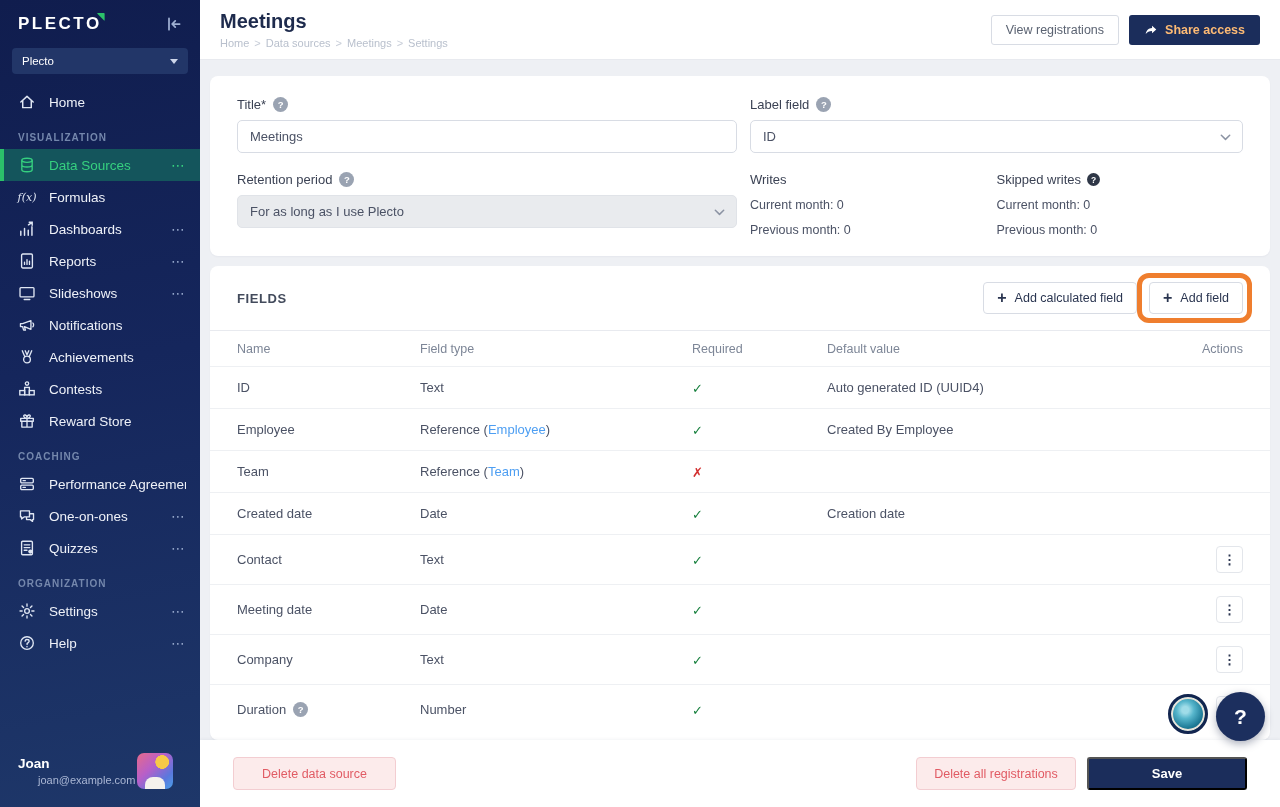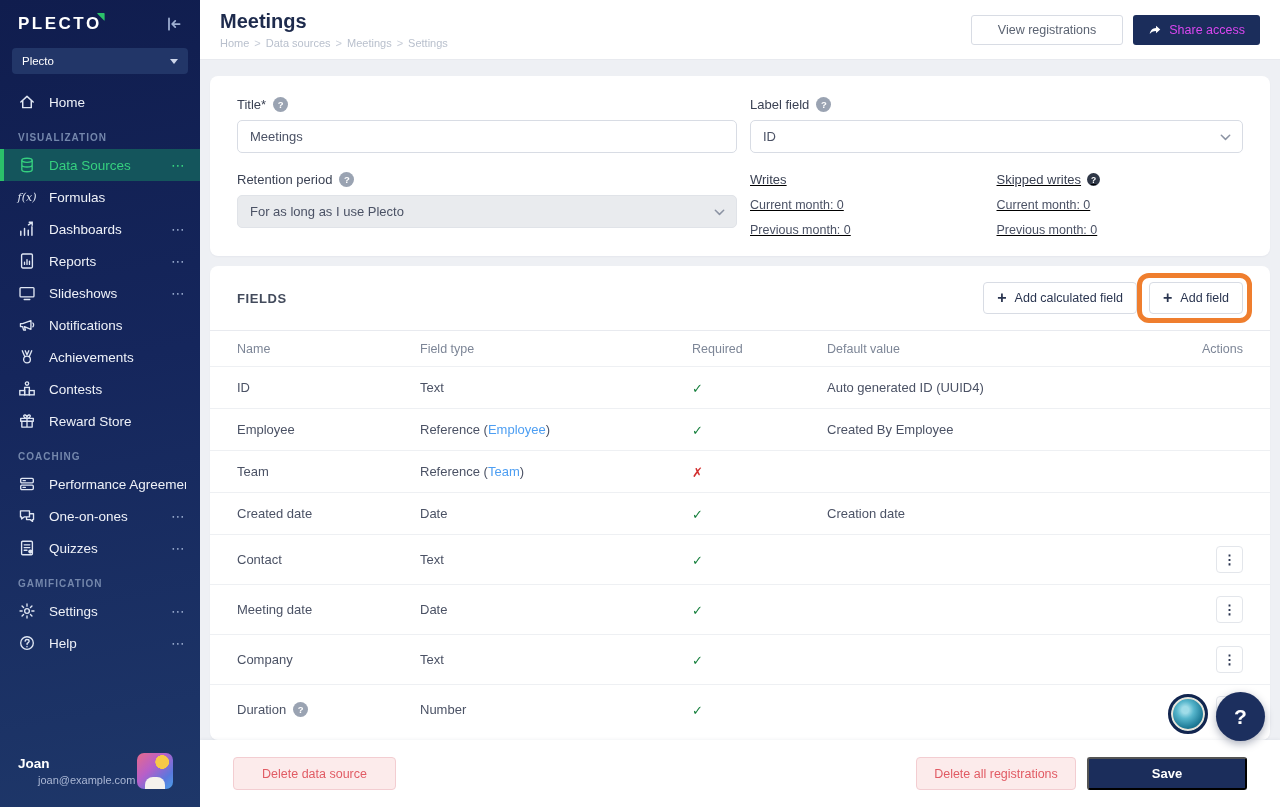--- a/index.html
+++ b/index.html
@@ -40,40 +40,40 @@
 
   
   .main { position:absolute; left:200px; top:0; right:0; bottom:0; }
   .topbar { height:60px; background:#fff; border-bottom:1px solid #e8eaef; display:flex; align-items:center; padding:0 20px; }
   .page-head { flex:1; }
   .page-title { font-size:20px; font-weight:700; color:#1e2b4d; }
   .breadcrumb { margin-top:4px; font-size:11px; color:#b9c0cd; display:flex; gap:5px; }
   .crumb { cursor:pointer; }
   .crumb-sep { color:#c6ccd7; }
   .btn { display:inline-flex; align-items:center; justify-content:center; height:30px; border-radius:3px; font-size:12.5px; cursor:pointer; border:1px solid transparent; }
-  .btn-outline { background:#fff; border-color:#d8dce4; color:#5b6372; padding:0 26px; }
-  .btn-navy { background:#1b2d5b; color:#d946ef; padding:0 14px; font-weight:400; }
+  .btn-outline { background:#fff; border-color:#d8dce4; color:#5b6372; padding:0 14px; }
+  .btn-navy { background:#1b2d5b; color:#fdba74; padding:0 14px; font-weight:700; }
   .share-ic { width:14px; height:14px; margin-right:7px; }
   .topbar .btn + .btn { margin-left:10px; }
 
   .content { position:absolute; left:0; right:0; top:60px; bottom:0; }
   .card { background:#fff; border-radius:8px; margin:0 10px; box-shadow:0 1px 2px rgba(20,35,80,.04); }
   .card1 { margin-top:16px; height:180px; padding:21px 27px; display:grid; grid-template-columns:500px 1fr; column-gap:13px; }
   .fgroup { }
   .flabel { display:flex; align-items:center; font-size:13px; color:#3b4254; margin-bottom:8px; }
   .help-dot { display:inline-flex; align-items:center; justify-content:center; width:15px; height:15px; border-radius:50%;
     background:#9aa3b2; color:#fff; font-size:9.5px; font-weight:700; margin-left:7px; cursor:pointer; }
   .help-dot.dark { width:13px; height:13px; background:#2f3747; font-size:8.5px; margin-left:6px; }
   .tinput { width:100%; height:33px; border:1px solid #d8dce4; border-radius:5px; padding:0 12px; font-size:13px; color:#4b5265; background:#fff; font-family:inherit; }
   .selectbox { position:relative; width:100%; height:33px; border:1px solid #d8dce4; border-radius:5px; padding:0 30px 0 12px;
     font-size:13px; color:#4b5265; display:flex; align-items:center; cursor:pointer; background:#fff; }
   .selectbox.disabled { background:#e9ebee; border-color:#e0e3e8; cursor:default; }
   .sel-chev { position:absolute; right:10px; top:10px; width:13px; height:13px; color:#8b93a3; }
   .row2 { margin-top:19px; }
-  .writes-grid { display:grid; grid-template-columns:1fr 1fr; margin-top:19px;text-decoration:underline; }
+  .writes-grid { display:grid; grid-template-columns:1fr 1fr; margin-top:19px; }
   .wlabel { font-size:13px; color:#3b4254; display:flex; align-items:center; }
   .wline { font-size:12.5px; color:#4b5265; margin-top:11px; }
 
   .card2 { margin-top:10px; height:474px; overflow:hidden; }
   .fields-head { display:flex; align-items:center; justify-content:space-between; padding:16px 27px; height:64px; }
   .fields-title { font-size:13px; letter-spacing:.6px; color:#434b5c; font-weight:600; }
   .fields-actions { display:flex; align-items:center; gap:12px; }
   .btn-add { background:#fff; border:1px solid #d8dce4; color:#2a3550; height:32px; padding:0 13px; font-size:12.5px; border-radius:4px; display:inline-flex; align-items:center; gap:8px; cursor:pointer; }
   .plus { font-size:16px; font-weight:600; line-height:1; margin-top:-1px; }
   .ring-wrap { position:relative; display:inline-flex; }
@@ -262,21 +262,21 @@
             <svg viewBox="0 0 16 16" fill="none" stroke="currentColor" stroke-width="1.2">
               <rect x="3.2" y="2" width="9.6" height="12" rx="1"></rect>
               <path d="M5.5 5.2h5M5.5 7.6h5M5.5 10h2.5" stroke-linecap="round"></path>
               <circle cx="11" cy="11.2" r="1.9" fill="currentColor" stroke="none"></circle>
             </svg>
           </span>
         <span class="nlabel">Quizzes</span>
         <span class="more"></span>
       </div>
 
-      <div class="nav-section">GAMIFICATION</div>
+      <div class="nav-section">ORGANIZATION</div>
 
       <div class="nav-item">
         <span class="nicon">
             <svg viewBox="0 0 16 16" fill="none" stroke="currentColor" stroke-width="1.2" stroke-linecap="round">
               <circle cx="8" cy="8" r="2.1"></circle>
               <path d="M8 1.8v1.9M8 12.3v1.9M1.8 8h1.9M12.3 8h1.9M3.6 3.6l1.35 1.35M11.05 11.05l1.35 1.35M12.4 3.6l-1.35 1.35M4.95 11.05 3.6 12.4"></path>
             </svg>
           </span>
         <span class="nlabel">Settings</span>
         <span class="more"></span>

